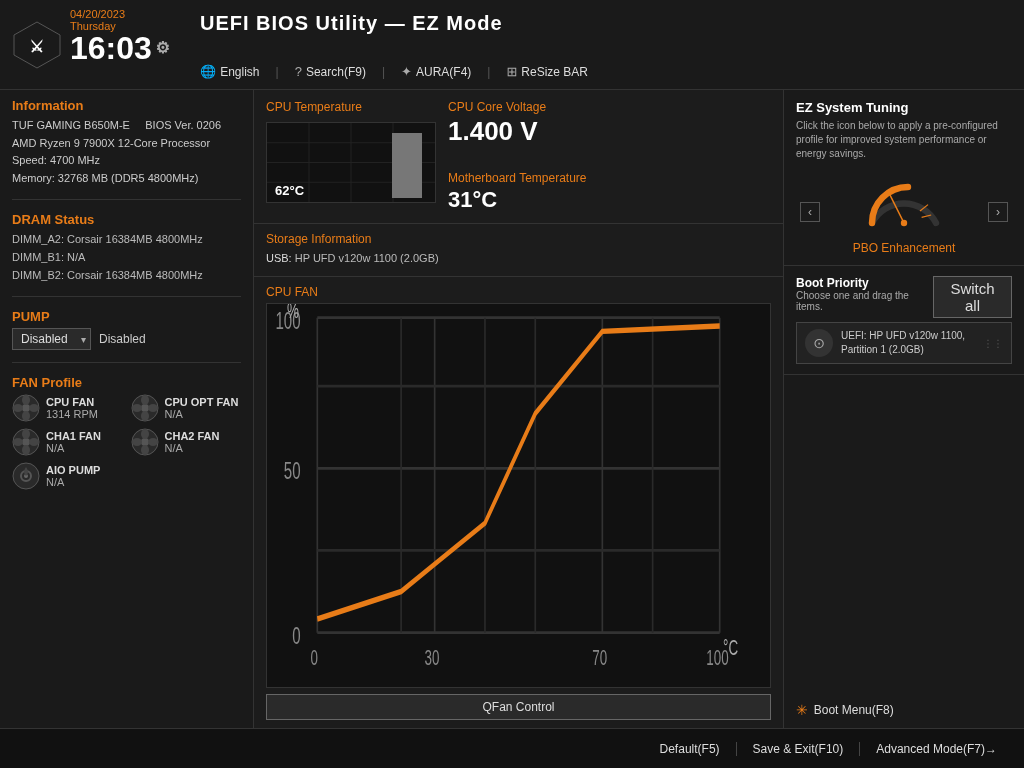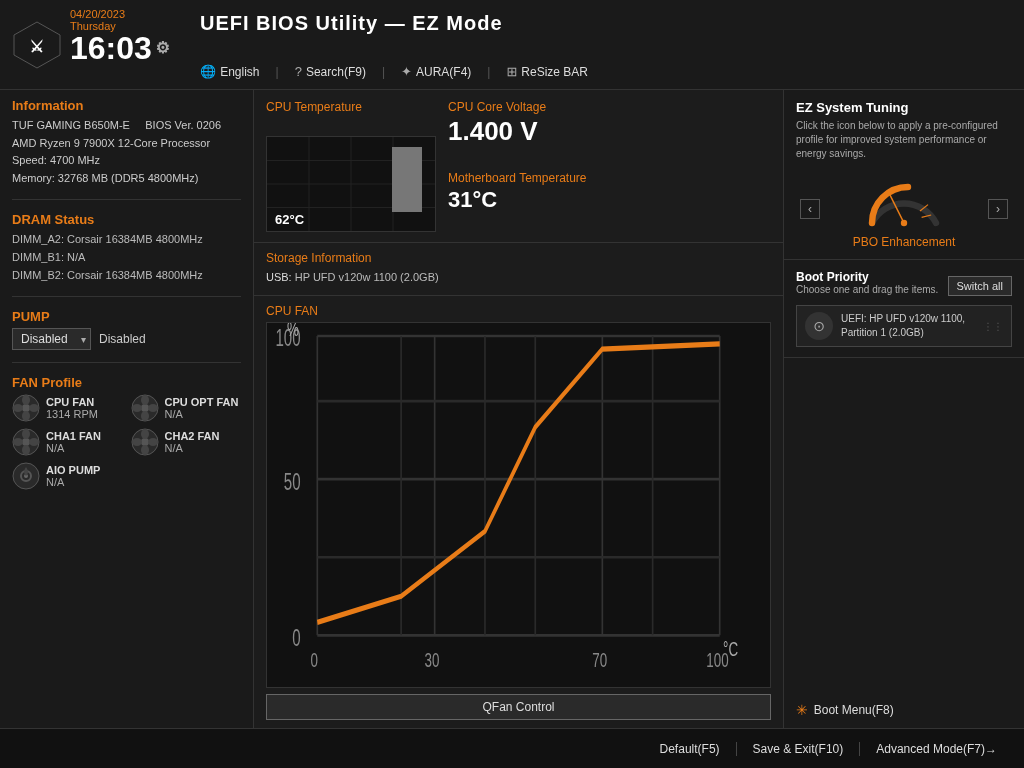--- a/index.html
+++ b/index.html
@@ -184,24 +184,24 @@
     
     .cpu-section {
       display: flex;
       padding: 10px 12px;
       border-bottom: 1px solid #333;
       gap: 12px;
     }
     .cpu-temp-block {
       width: 170px;
     }
-    .cpu-temp-title { color: #e87c18; font-size: 12px; margin-bottom: 22px; }
+    .cpu-temp-title { color: #e87c18; font-size: 12px; margin-bottom: 8px; }
     .cpu-temp-graph {
       width: 170px;
-      height: 96px;
+      height: 81px;
       background: #111;
       border: 1px solid #333;
       position: relative;
       overflow: hidden;
     }
     .cpu-temp-label {
       position: absolute;
       bottom: 4px;
       left: 8px;
       color: #fff;
@@ -283,21 +283,21 @@
       align-items: center;
       justify-content: center;
       font-size: 12px;
       flex-shrink: 0;
     }
     .ez-gauge-center {
       display: flex;
       flex-direction: column;
       align-items: center;
     }
-    .ez-gauge-label { color: #e87c18; font-size: 12px; margin-top: 6px; }
+    .ez-gauge-label { color: #e87c18; font-size: 12px; margin-top: 12px; }
 
     
     .boot-section {
       padding: 10px 12px;
       border-bottom: 1px solid #333;
       flex-shrink: 0;
     }
     .boot-header {
       display: flex;
       justify-content: space-between;
@@ -305,21 +305,21 @@
       margin-bottom: 4px;
     }
     .boot-title { color: #fff; font-size: 12px; font-weight: bold; }
     .boot-desc { color: #aaa; font-size: 10px; margin-bottom: 6px; }
     .switch-all-btn {
       background: #2a2a2a;
       border: 1px solid #666;
       color: #ddd;
       padding: 3px 8px;
       cursor: pointer;
-      font-size: 11px;
+      font-size: 15px;
     }
     .boot-item {
       display: flex;
       align-items: center;
       gap: 8px;
       background: #222;
       border: 1px solid #444;
       padding: 6px 8px;
     }
     .boot-icon {

